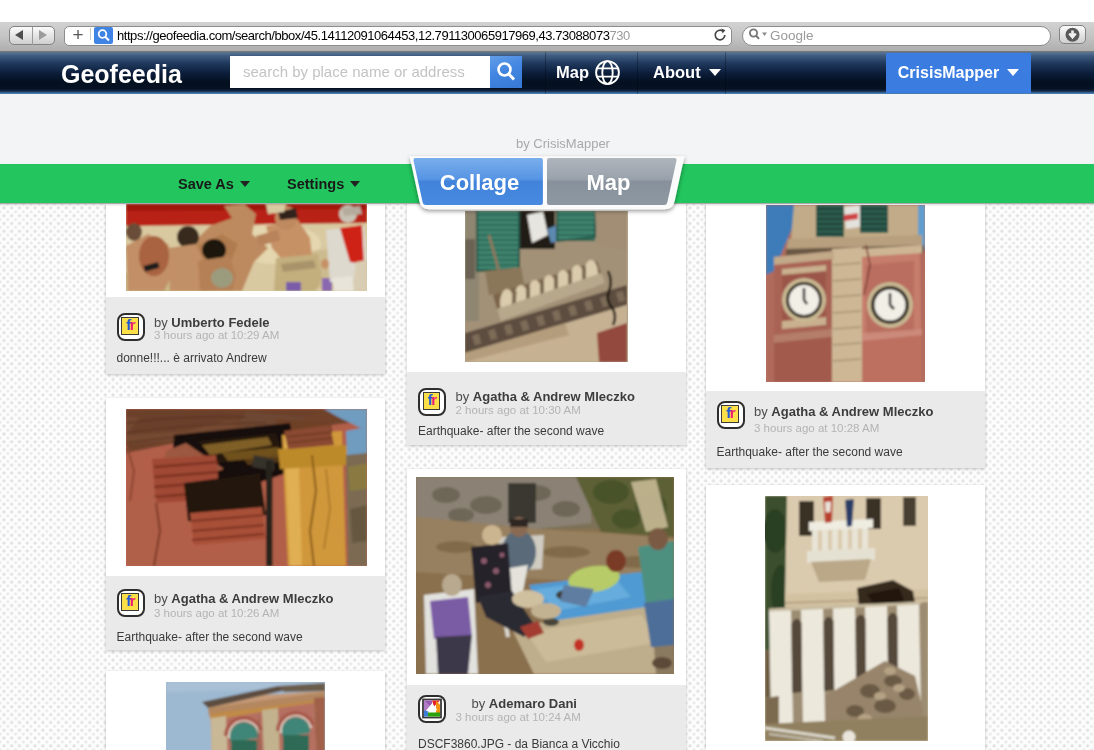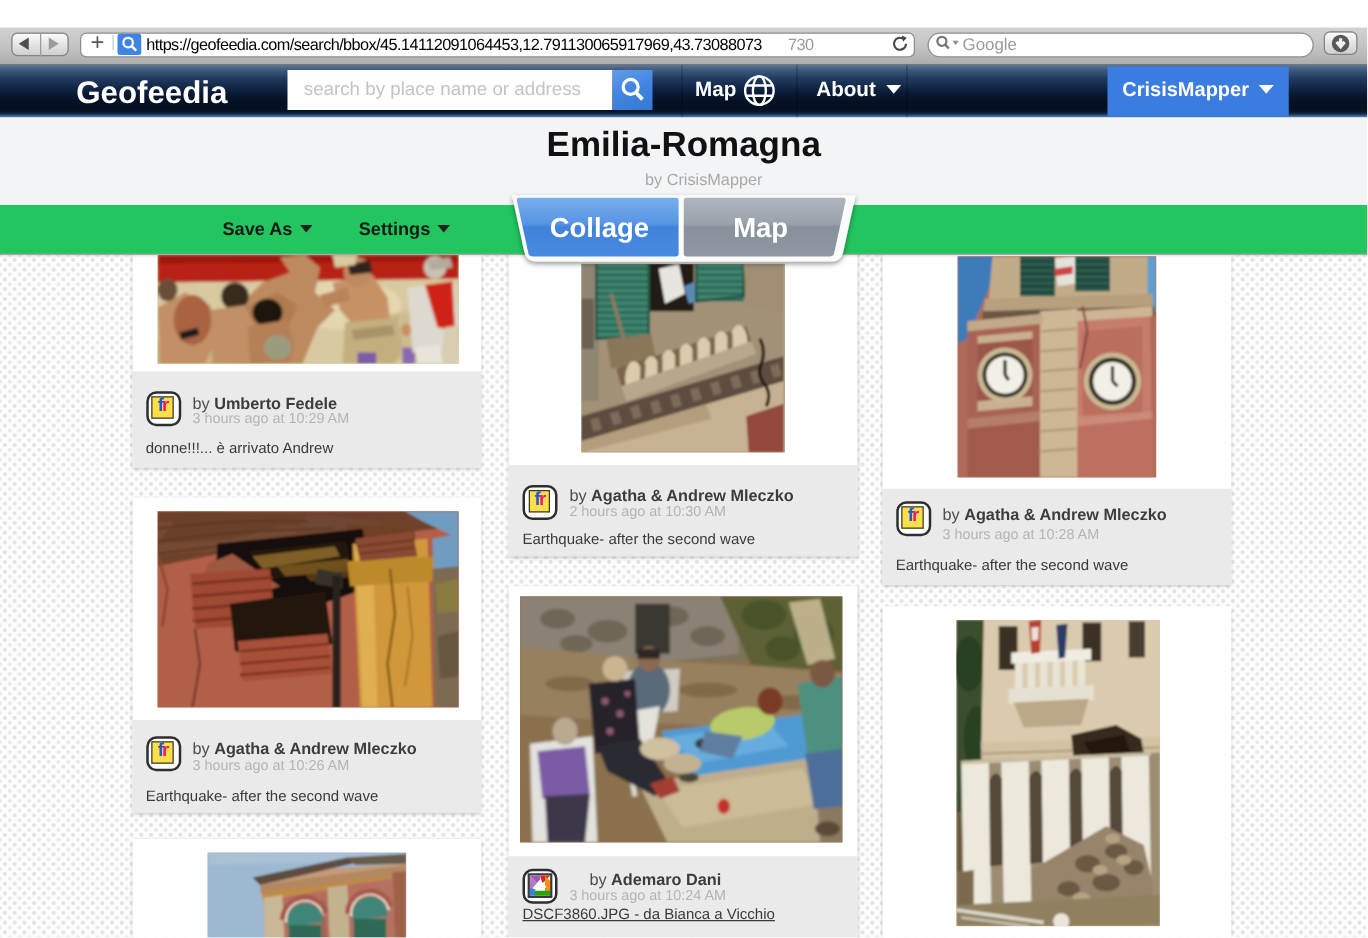--- a/index.html
+++ b/index.html
@@ -384,21 +384,21 @@
             <path d="M8,0 L16,0 L10,6 Z" fill="#e41e26"></path>
             <path d="M12,0 L16,4 L16,14 L12,14 Z" fill="#f39112"></path>
             <path d="M0,10 L4,10 L4,16 L0,16 Z" fill="#3c7edb"></path>
             <path d="M4,12 L16,12 L16,16 L4,16 Z" fill="#2aa30b"></path>
             <path d="M2,10 L8,3 L13,9 L11,11 L4,11 Z" fill="#fff"></path>
           </g>
         </svg>
       </div>
       <div class="byline" style="left:48.5px;top:10.8px;padding-left:16px;">by <b>Ademaro Dani</b></div>
       <div class="ago" style="left:48.5px;top:25.5px;">3 hours ago at 10:24 AM</div>
-      <div class="cap" style="left:11px;top:39px;text-decoration:underline;">DSCF3860.JPG - da Bianca a Vicchio</div>
+      <div class="cap" style="left:11px;top:52px;">DSCF3860.JPG - da Bianca a Vicchio</div>
     </div>
   </div>
 
   <div class="card" style="left:705.5px;top:196px;width:279.5px;height:272.3px;">
     <div class="photo" style="left:60.3px;top:8.7px;width:158.8px;height:177.4px;background:#bf7868;">
       <svg width="159" height="177" viewBox="0 0 159 177">
           <defs>
             <filter id="bR1" x="-10%" y="-10%" width="120%" height="120%">
               <feGaussianBlur stdDeviation="0.8"></feGaussianBlur>
             </filter>
@@ -557,21 +557,20 @@
         <path d="M2.5,9.4 L24.5,9.4 M2.5,17.6 L24.5,17.6"></path>
       </g>
     </svg>
     <div class="navtxt" style="left:653px;top:11px;">About<span class="wcaret"></span></div>
     <div style="position:absolute;left:545px;top:0;width:1px;height:42px;background:rgba(0,0,0,0.28);"></div>
     <div style="position:absolute;left:637px;top:0;width:1px;height:42px;background:rgba(0,0,0,0.28);"></div>
     <div style="position:absolute;left:725px;top:0;width:1px;height:42px;background:rgba(0,0,0,0.28);"></div>
   </div>
   <div class="crisis abs" style="">CrisisMapper<span class="wcaret"></span></div>
   <div class="abs headerbar">
-    <div class="htitle">Emilia-Romagna</div>
     <div class="hsub">by CrisisMapper</div>
   </div>
   <div class="abs menubar">
     <div class="mitem" style="left:178px;">Save As<span class="caret"></span></div>
     <div class="mitem" style="left:287px;">Settings<span class="caret"></span></div>
   </div>
   <svg class="abs" style="left:392px;top:150px;" width="310" height="70" viewBox="0 0 310 70">
     <defs>
       <linearGradient id="gBlue" x1="0" y1="0" x2="0" y2="1">
         <stop offset="0" stop-color="#79aeec"></stop>
@@ -605,21 +604,21 @@
 
     <div class="abs urlfield"></div>
     <div style="position:absolute;left:69px;top:1.5px;width:18px;font-size:19px;color:#5a5a5a;text-align:center;">+</div>
     <div style="position:absolute;left:90px;top:6px;width:1px;height:12px;background:#c9c9c9;"></div>
     <div style="position:absolute;left:94px;top:4.5px;width:19px;height:17px;background:#3f84e4;border-radius:2px;">
       <svg width="19" height="17" viewBox="0 0 19 17">
           <circle cx="8.5" cy="7" r="3.8" fill="none" stroke="#fff" stroke-width="1.8"></circle>
           <path d="M11.2,9.8 L15,13.5" stroke="#fff" stroke-width="2"></path>
         </svg>
     </div>
-    <div style="position:absolute;left:117px;top:5.5px;font-size:13px;color:#000;letter-spacing:-0.45px;">https://geofeedia.com/search/bbox/45.14112091064453,12.791130065917969,43.73088073<span style="color:#9a9a9a;padding-left:21px;">730</span></div>
+    <div style="position:absolute;left:117px;top:5.5px;font-size:13px;color:#000;letter-spacing:-0.45px;">https://geofeedia.com/search/bbox/45.14112091064453,12.791130065917969,43.73088073<span style="color:#9a9a9a;">730</span></div>
     <svg style="position:absolute;left:712px;top:5px;" width="16" height="16" viewBox="0 0 16 16">
       <path d="M12.8,8 A4.8,4.8 0 1 1 10.6,4" stroke="#454545" stroke-width="1.7" fill="none"></path>
       <path d="M9.4,1.4 L13.4,3.2 L10.5,6.4 Z" fill="#454545"></path>
     </svg>
 
     <div class="abs gfield"></div>
     <svg style="position:absolute;left:748px;top:6px;" width="22" height="13" viewBox="0 0 22 13">
       <circle cx="5.5" cy="5" r="3.6" fill="none" stroke="#767676" stroke-width="1.8"></circle>
       <path d="M8,7.5 L11,10.8" stroke="#767676" stroke-width="2"></path>
       <path d="M14,4.5 L19,4.5 L16.5,8 Z" fill="#8a8a8a"></path>

